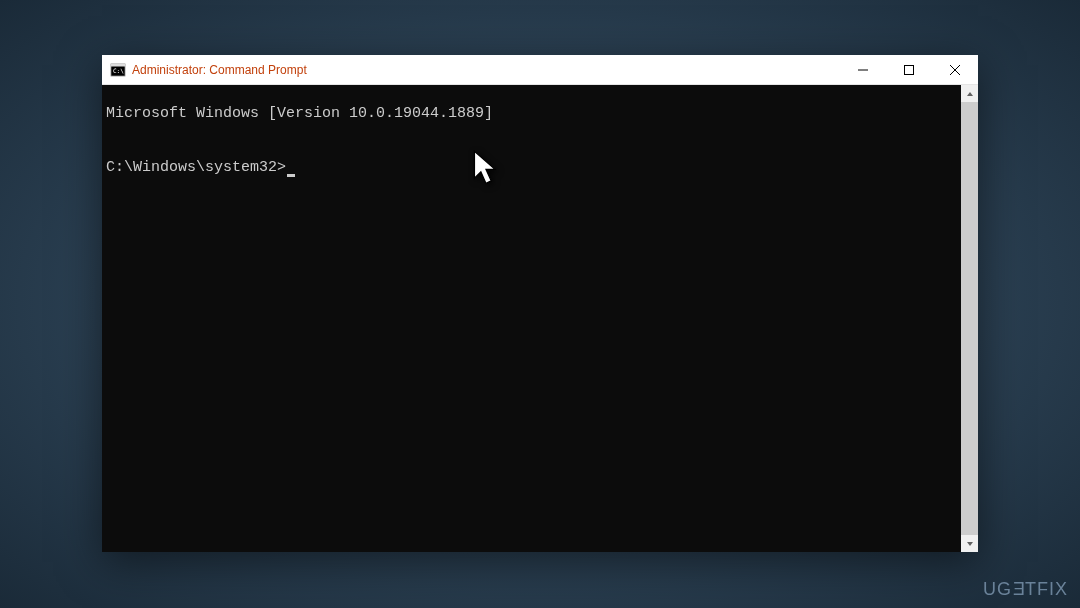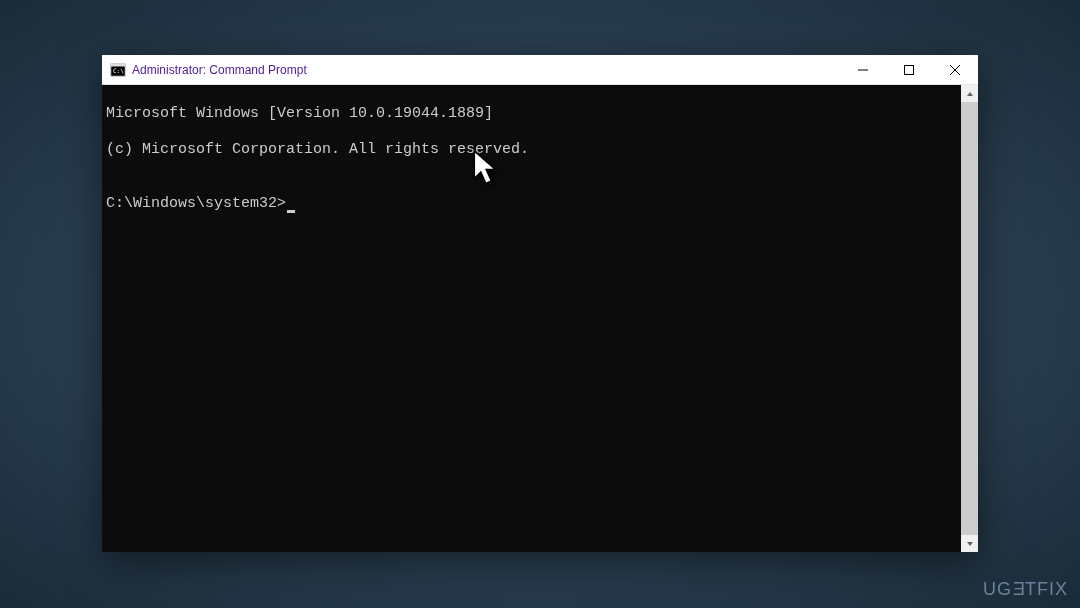--- a/index.html
+++ b/index.html
@@ -47,21 +47,21 @@
       justify-content: center;
     }
     
     .titlebar-icon svg {
       width: 16px;
       height: 16px;
     }
     
     .titlebar-text {
       font-size: 12px;
-      color: #4c1d95;
+      color: #c2410c;
       flex: 1;
     }
     
     .window-controls {
       display: flex;
       height: 100%;
     }
     
     .window-control {
       width: 46px;
@@ -206,21 +206,20 @@
           <line x1="0" y1="0" x2="10" y2="10" stroke="#000" stroke-width="1"></line>
           <line x1="10" y1="0" x2="0" y2="10" stroke="#000" stroke-width="1"></line>
         </svg>
       </div>
     </div>
   </div>
 
   <div class="terminal-area">
     <div class="terminal-content">
 <span class="terminal-line">Microsoft Windows [Version 10.0.19044.1889]</span>
-<span class="terminal-line">(c) Microsoft Corporation. All rights reserved.</span>
 <span class="terminal-line"></span>
 <span class="prompt-line"><span>C:\Windows\system32&gt;</span><span class="cursor"></span></span>
     </div>
 
     <div class="scrollbar">
       <div class="scrollbar-button">
         <svg viewBox="0 0 8 8">
             <polygon points="4,2 7,6 1,6"></polygon>
           </svg>
       </div>

